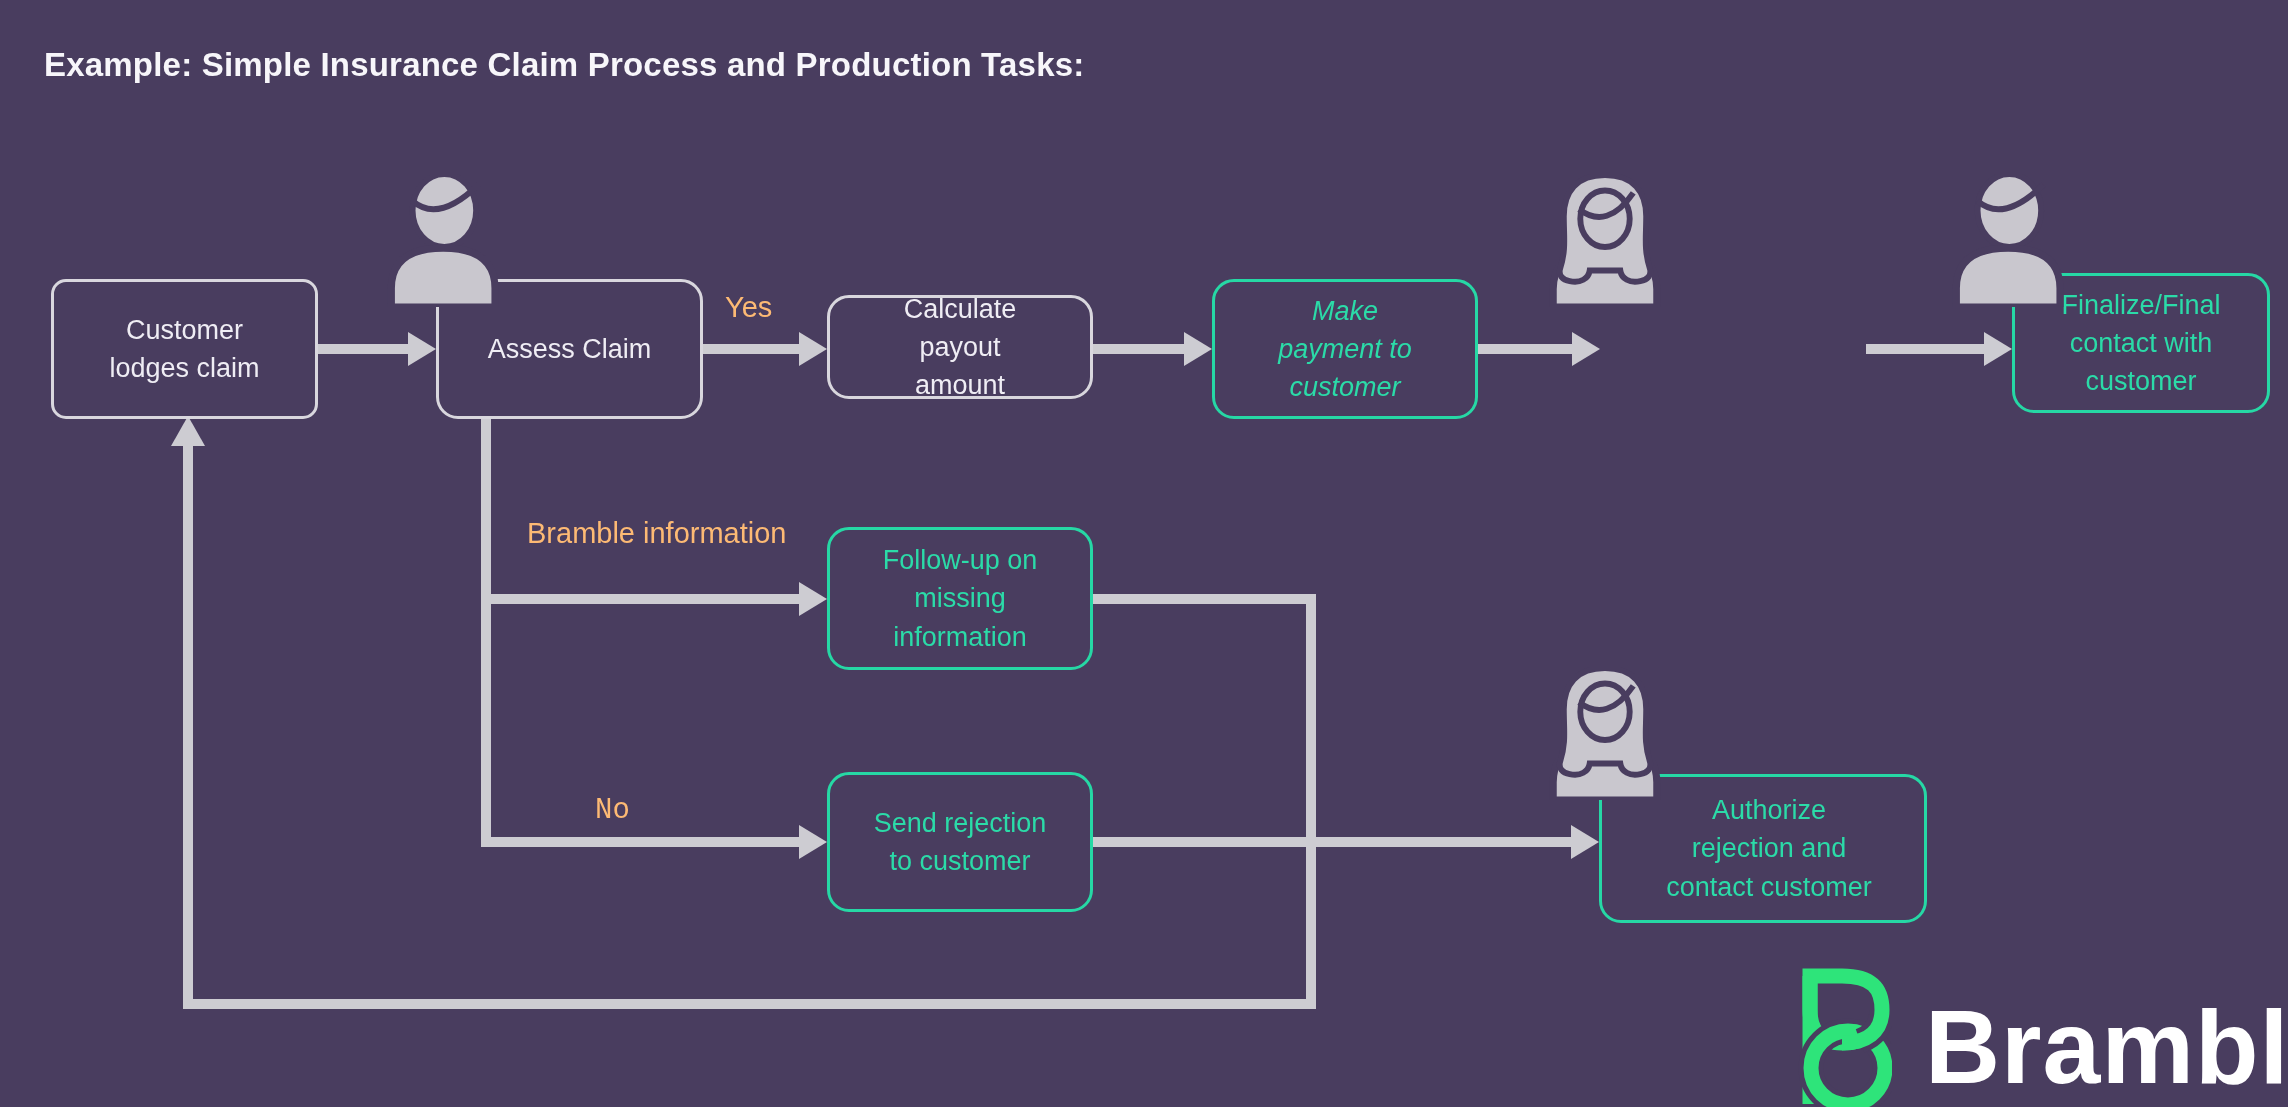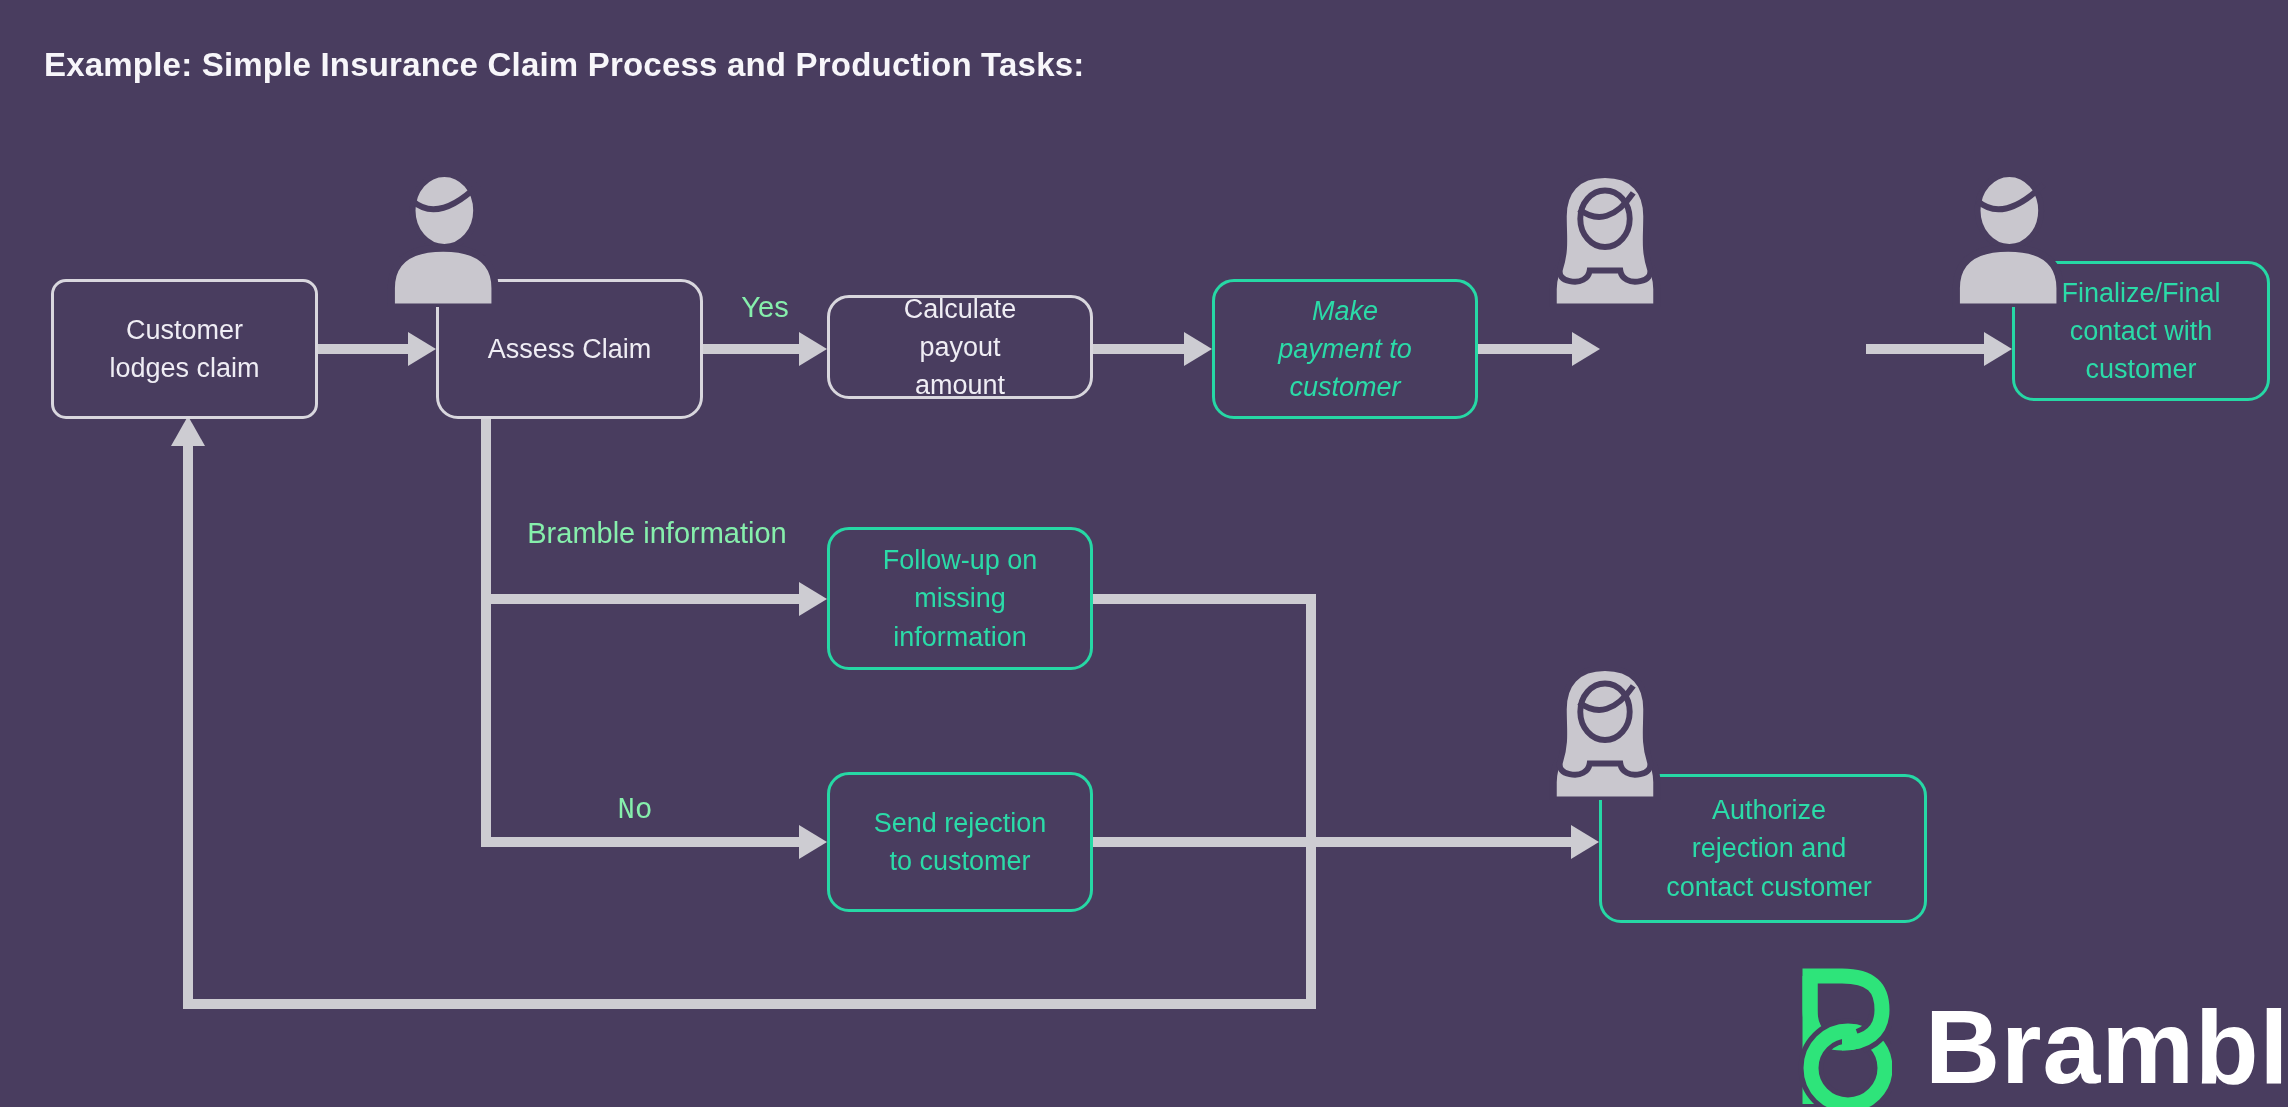--- a/index.html
+++ b/index.html
@@ -25,21 +25,21 @@
     position:absolute;width:0;height:0;
     border-top:17px solid transparent;border-bottom:17px solid transparent;
     border-left:28px solid #CDCCD2;
   }
   .arrow-up{
     position:absolute;width:0;height:0;
     border-left:17px solid transparent;border-right:17px solid transparent;
     border-bottom:30px solid #CDCCD2;
   }
   .edge-label{
-    position:absolute;color:#86efac;font-size:29px;line-height:1.32;text-align:center;
+    position:absolute;color:#fdba74;font-size:29px;line-height:1.32;
   }
   .persona{position:absolute;}
   .brand{position:absolute;left:1796px;top:942px;display:flex;align-items:center;}
   .brand-word{
     position:absolute;left:1925px;top:966px;font-size:104px;font-weight:bold;
     color:#FFFFFF;letter-spacing:1px;
   }
 </style>
 </head>
 <body>
@@ -94,21 +94,21 @@
 
   <div class="node neutral" style="left:827px;top:273px;width:266px;height:104px;">
     <span class="node-label" style="max-width:150px;">Calculate payout amount</span>
   </div>
 
   <div class="node accent" style="left:1212px;top:257px;width:266px;height:140px;">
     <span class="node-label" style="max-width:152px;font-style:italic;">Make payment to customer</span>
   </div>
 
 
-  <div class="node accent" style="left:2012px;top:239px;width:258px;height:140px;">
+  <div class="node accent" style="left:2012px;top:251px;width:258px;height:140px;">
     <span class="node-label" style="max-width:182px;">Finalize/Final contact with customer</span>
   </div>
 
   <div class="node accent" style="left:827px;top:505px;width:266px;height:143px;">
     <span class="node-label" style="max-width:175px;">Follow-up on missing information</span>
   </div>
 
   <div class="node accent" style="left:827px;top:750px;width:266px;height:140px;">
     <span class="node-label" style="max-width:195px;">Send rejection to customer</span>
   </div>

